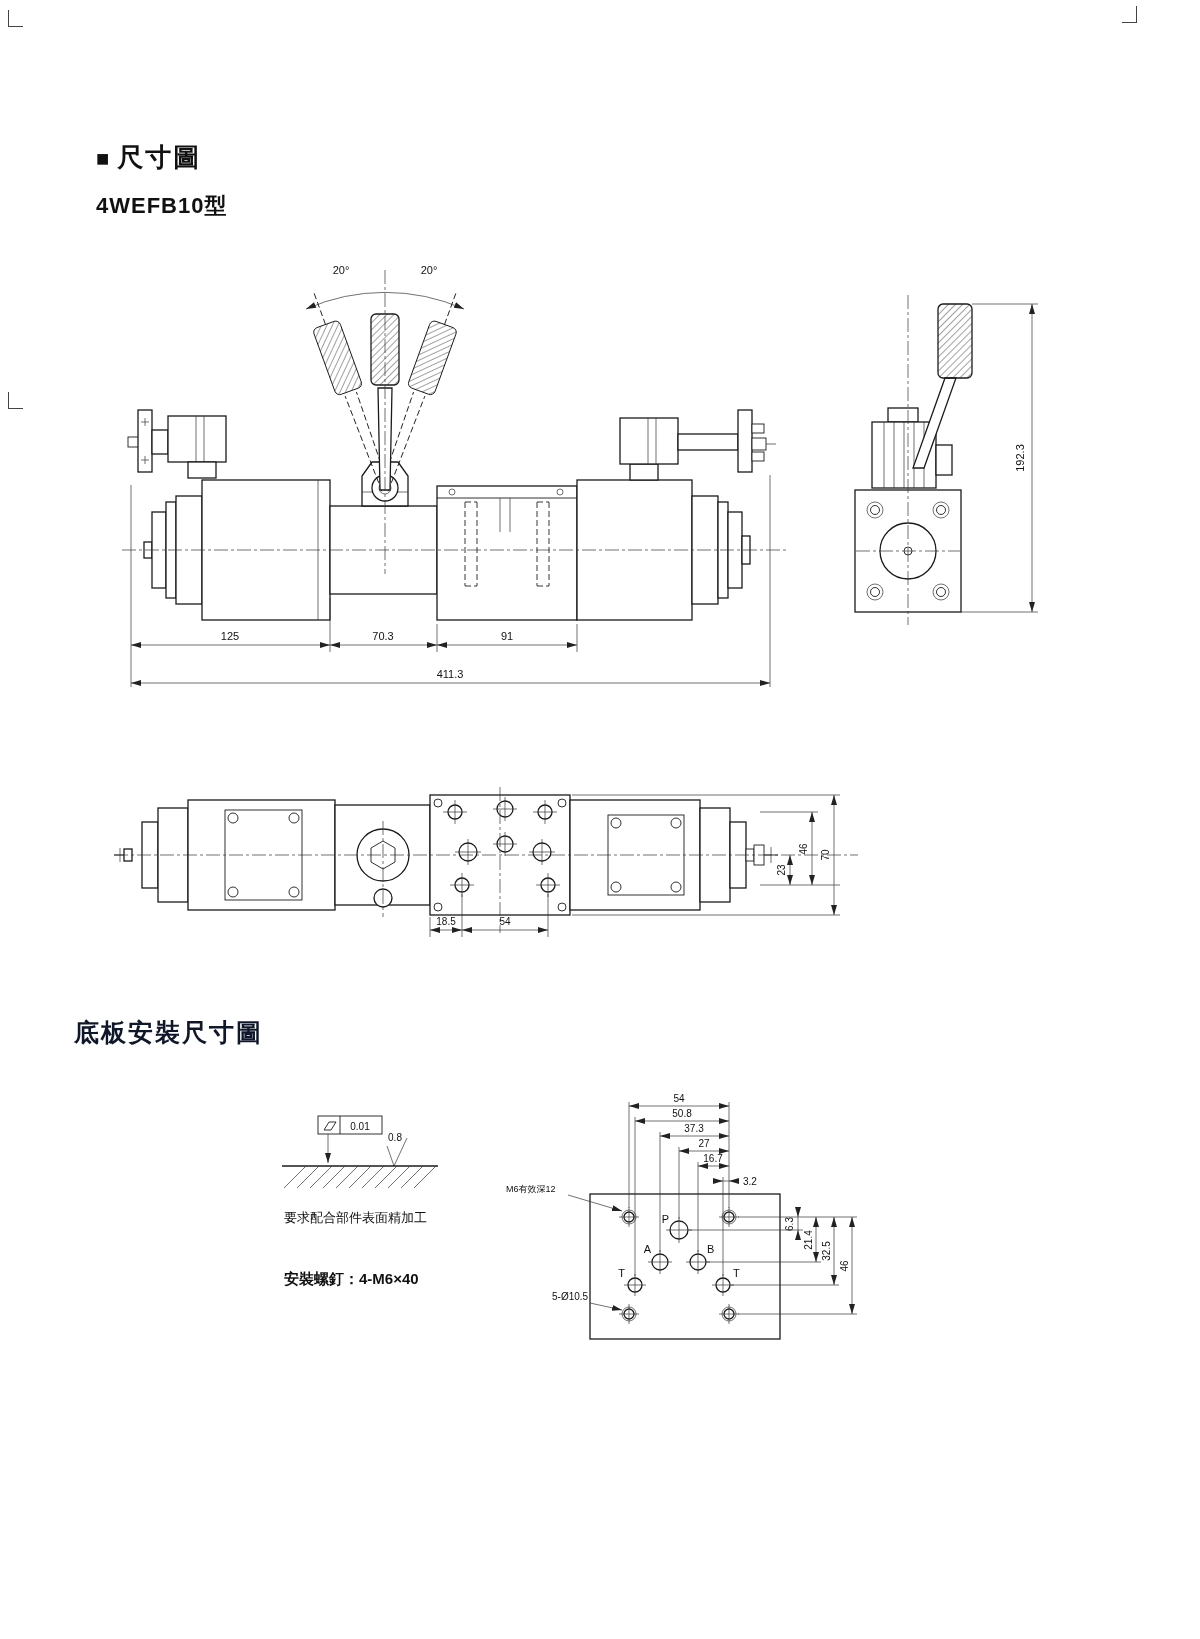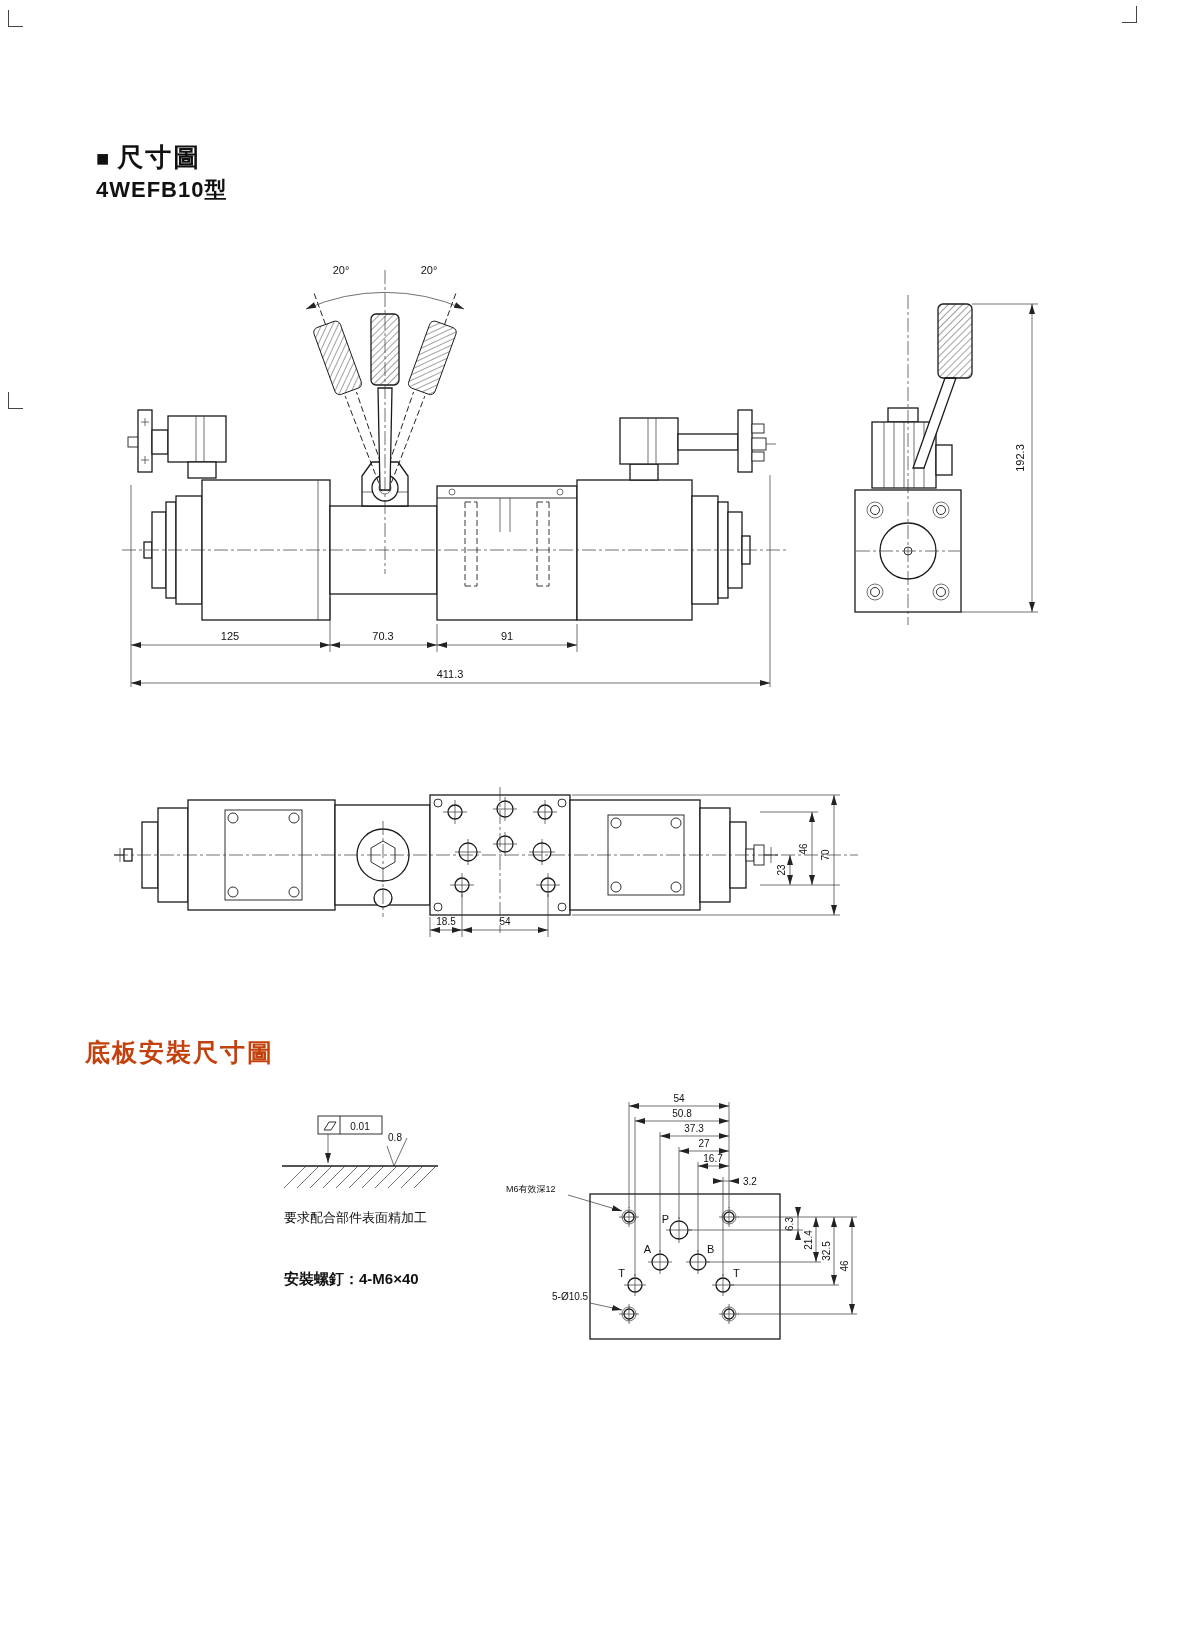--- a/index.html
+++ b/index.html
@@ -9,22 +9,22 @@
   .fig{position:absolute;}
   
   .mark{position:absolute;width:14px;height:16px;}
   .mark.tl{left:8px;top:10px;border-left:1.5px solid #444;border-bottom:1.5px solid #444;}
   .mark.tr{left:1122px;top:6px;border-right:1.5px solid #444;border-bottom:1.5px solid #444;}
   .mark.ml{left:8px;top:392px;border-left:1.5px solid #444;border-bottom:1.5px solid #444;}
   
   .title-block{position:absolute;left:96px;top:140px;color:#111;}
   .main-title{font-size:26px;font-weight:bold;letter-spacing:2px;}
   .main-title .bullet{font-size:22px;margin-right:6px;}
-  .model{font-size:22px;font-weight:600;margin-top:0;letter-spacing:1px;}
-  .section-title{position:absolute;left:85px;top:1016px;font-size:25px;font-weight:bold;color:#c2410c;letter-spacing:2px;margin-top:20px;}
+  .model{font-size:22px;font-weight:600;margin-top:16px;letter-spacing:1px;}
+  .section-title{position:absolute;left:74px;top:1016px;font-size:25px;font-weight:bold;color:#0f172a;letter-spacing:2px;}
   
   .s13{stroke:#1b1b1b;stroke-width:1.3;}
   .s09{stroke:#1b1b1b;stroke-width:0.9;}
   .s07{stroke:#333;stroke-width:0.7;}
   .cl{stroke:#333;stroke-width:0.7;stroke-dasharray:14 3 3 3;}
   .hid{stroke:#222;stroke-width:0.9;stroke-dasharray:6 3;}
   .dim{stroke:#333;stroke-width:0.7;}
   text{fill:#111;font-family:"Liberation Sans",sans-serif;}
   .t11{font-size:11px;} .t10{font-size:10px;} .t9{font-size:9px;}
   .t13s{font-size:13px;font-family:"Liberation Serif",serif;}

